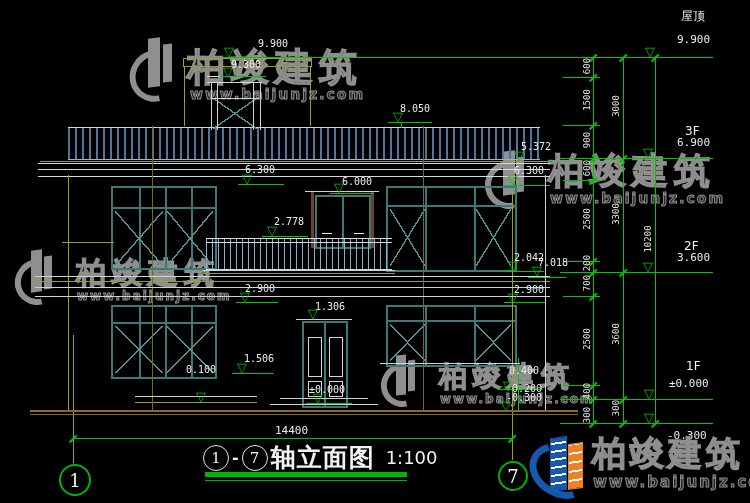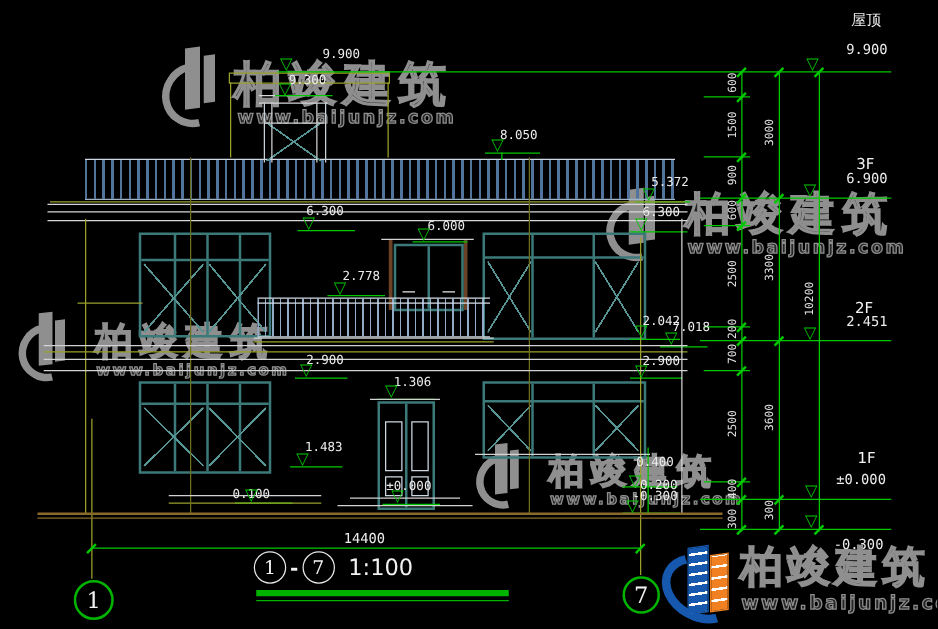--- a/index.html
+++ b/index.html
@@ -184,40 +184,40 @@
   <div class="t" style="left:514px;top:252px;">2.042</div>
   <div class="tri" style="left:508px;top:260px;"></div>
   <div class="t" style="left:538px;top:257px;">7.018</div>
   <div class="tri" style="left:532px;top:265px;"></div>
   <div class="t" style="left:514px;top:284px;">2.900</div>
   <div class="tri" style="left:508px;top:292px;"></div>
   <div class="t" style="left:245px;top:283px;">2.900</div>
   <div class="tri" style="left:240px;top:291px;"></div>
   <div class="t" style="left:315px;top:301px;">1.306</div>
   <div class="tri" style="left:308px;top:308px;"></div>
-  <div class="t" style="left:244px;top:353px;">1.483</div>
+  <div class="t" style="left:244px;top:353px;">1.506</div>
   <div class="tri" style="left:237px;top:362px;"></div>
-  <div class="t" style="left:186px;top:390px;">0.100</div>
+  <div class="t" style="left:186px;top:364px;">0.100</div>
   <div class="tri" style="left:196px;top:391px;"></div>
   <div class="t" style="left:309px;top:384px;">±0.000</div>
   <div class="tri" style="left:313px;top:392px;"></div>
   <div class="t" style="left:509px;top:365px;">0.400</div>
   <div class="t" style="left:512px;top:354px;margin-top:29px;">0.200</div>
   <div class="tri" style="left:503px;top:380px;"></div>
   <div class="t" style="left:506px;top:392px;">-0.300</div>
   <div class="tri" style="left:501px;top:400px;"></div>
 
   <div class="lbl" style="left:681px;top:8px;font-size:12px;">屋顶</div>
   <div class="t" style="left:677px;top:33px;font-size:11px;">9.900</div>
   <div class="tri" style="left:645px;top:46px;"></div>
   <div class="lbl" style="left:685px;top:124px;font-size:12px;">3F</div>
   <div class="t" style="left:677px;top:136px;font-size:11px;">6.900</div>
   <div class="tri" style="left:643px;top:147px;"></div>
   <div class="lbl" style="left:684px;top:239px;font-size:12px;">2F</div>
-  <div class="t" style="left:677px;top:251px;font-size:11px;">2.451</div>
+  <div class="t" style="left:677px;top:251px;font-size:11px;">3.600</div>
   <div class="tri" style="left:643px;top:261px;"></div>
   <div class="lbl" style="left:686px;top:359px;font-size:12px;">1F</div>
   <div class="t" style="left:669px;top:377px;font-size:11px;">±0.000</div>
   <div class="tri" style="left:644px;top:388px;"></div>
   <div class="tri" style="left:644px;top:412px;"></div>
   <div class="t" style="left:667px;top:429px;font-size:11px;">-0.300</div>
 
   <div class="rot" style="left:565px;top:61px;">600</div>
   <div class="rot" style="left:565px;top:95px;">1500</div>
   <div class="rot" style="left:565px;top:135px;">900</div>
@@ -246,20 +246,21 @@
     </div>
 
   <div class="abs" style="left:203px;top:441px;z-index:15;display:flex;align-items:center;gap:3px;">
     <span class="circle-w">
         <span>1</span>
       </span>
     <span class="lbl" style="position:static;font-size:16px;font-weight:bold;">-</span>
     <span class="circle-w">
         <span>7</span>
       </span>
+    <span class="lbl" style="position:static;font-size:25px;font-weight:bold;letter-spacing:1px;">轴立面图</span>
     <span class="lbl" style="position:static;font-size:18px;margin-left:8px;">1:100</span>
   </div>
   <div class="abs" style="left:205px;top:472px;width:202px;height:5px;background:#00b400;z-index:15;"></div>
   <div class="abs" style="left:205px;top:480px;width:202px;height:1px;background:#00b400;z-index:15;"></div>
 
   <div id="decor">
       <div style="position: absolute; left: 222px; top: 57px; width: 491px; height: 1px; background: rgb(0, 200, 0); z-index: 12;"></div>
       <div style="position: absolute; left: 560px; top: 158px; width: 153px; height: 1px; background: rgb(0, 200, 0); z-index: 12;"></div>
       <div style="position: absolute; left: 560px; top: 272px; width: 153px; height: 1px; background: rgb(0, 200, 0); z-index: 12;"></div>
       <div style="position: absolute; left: 560px; top: 399px; width: 153px; height: 1px; background: rgb(0, 200, 0); z-index: 12;"></div>

